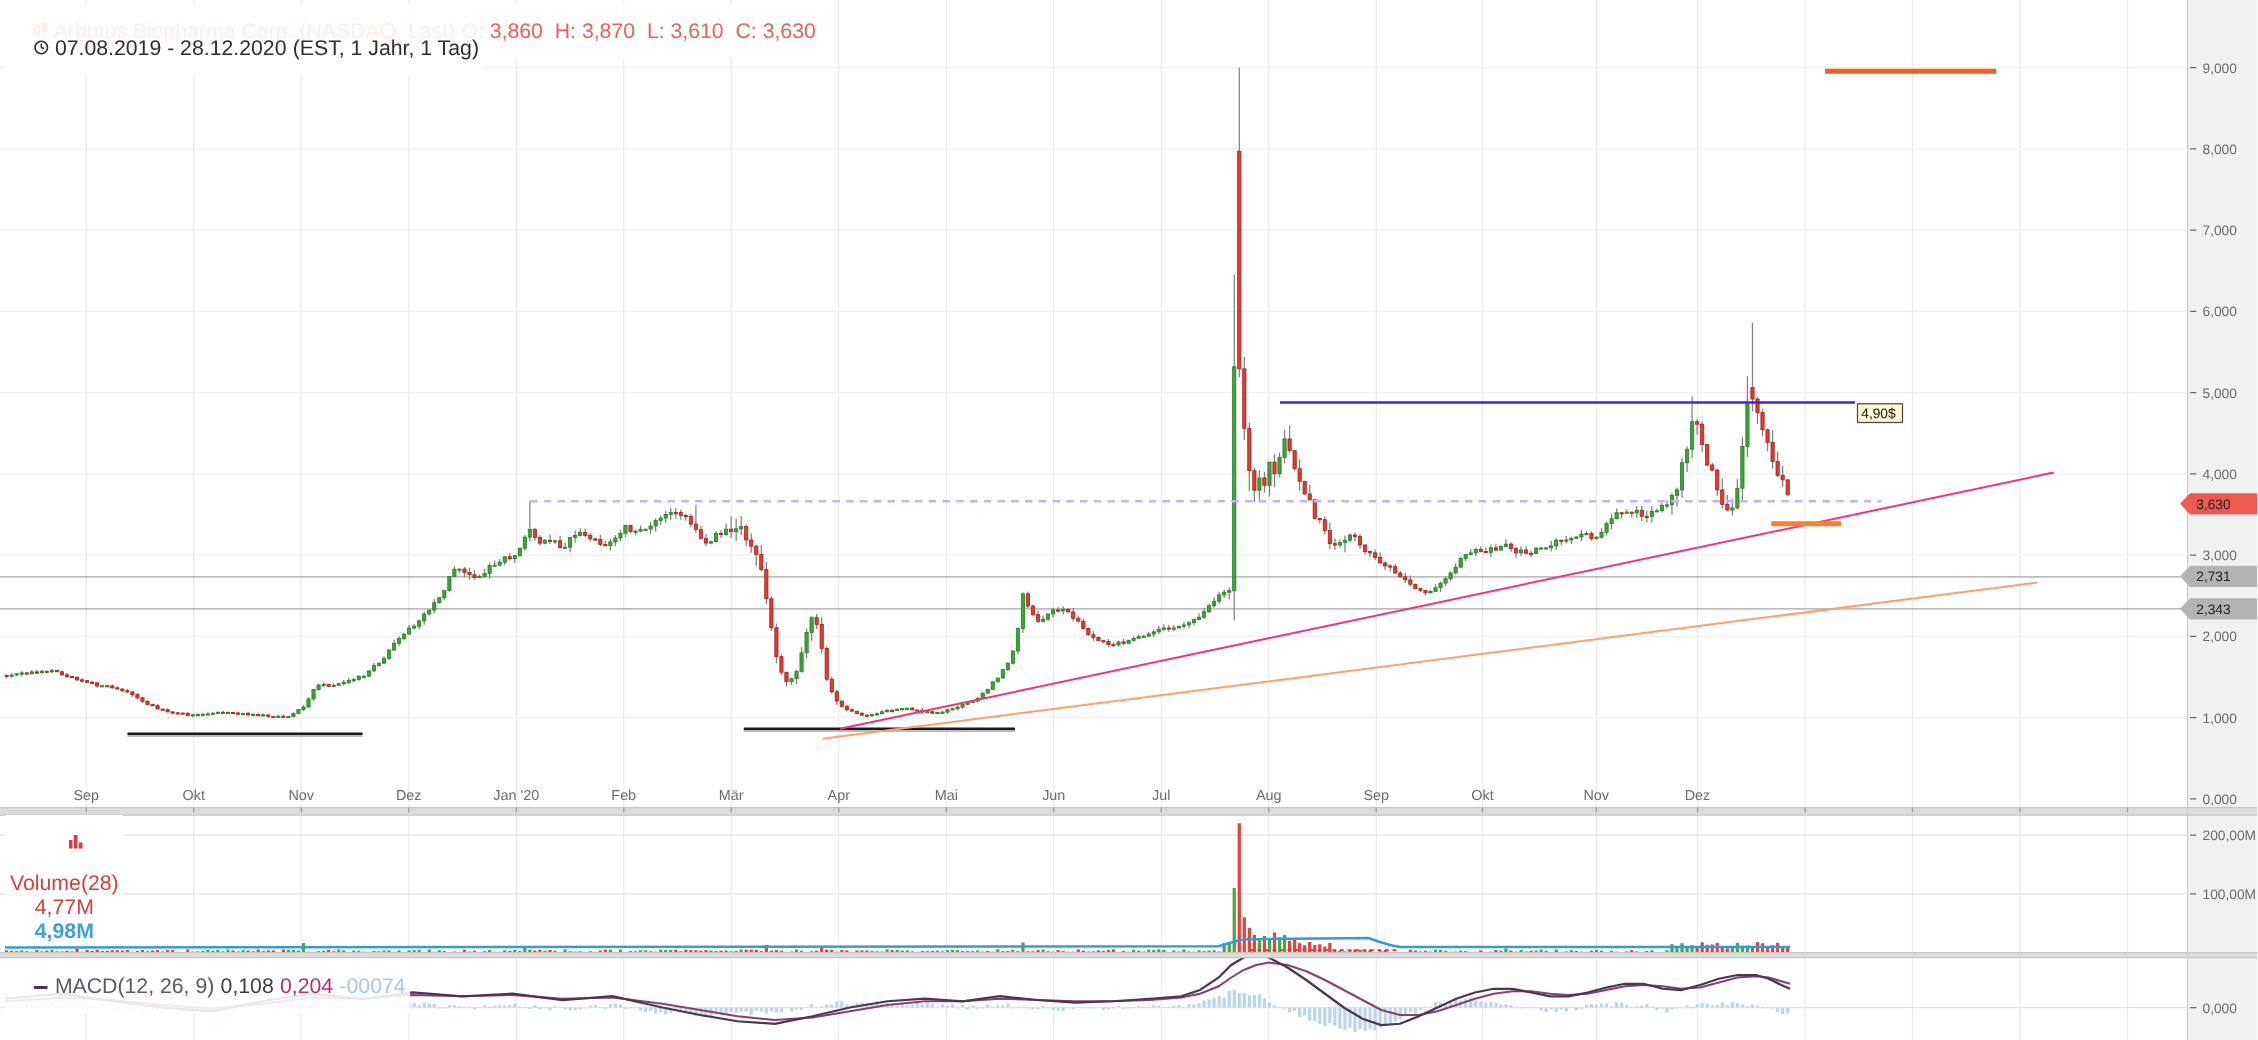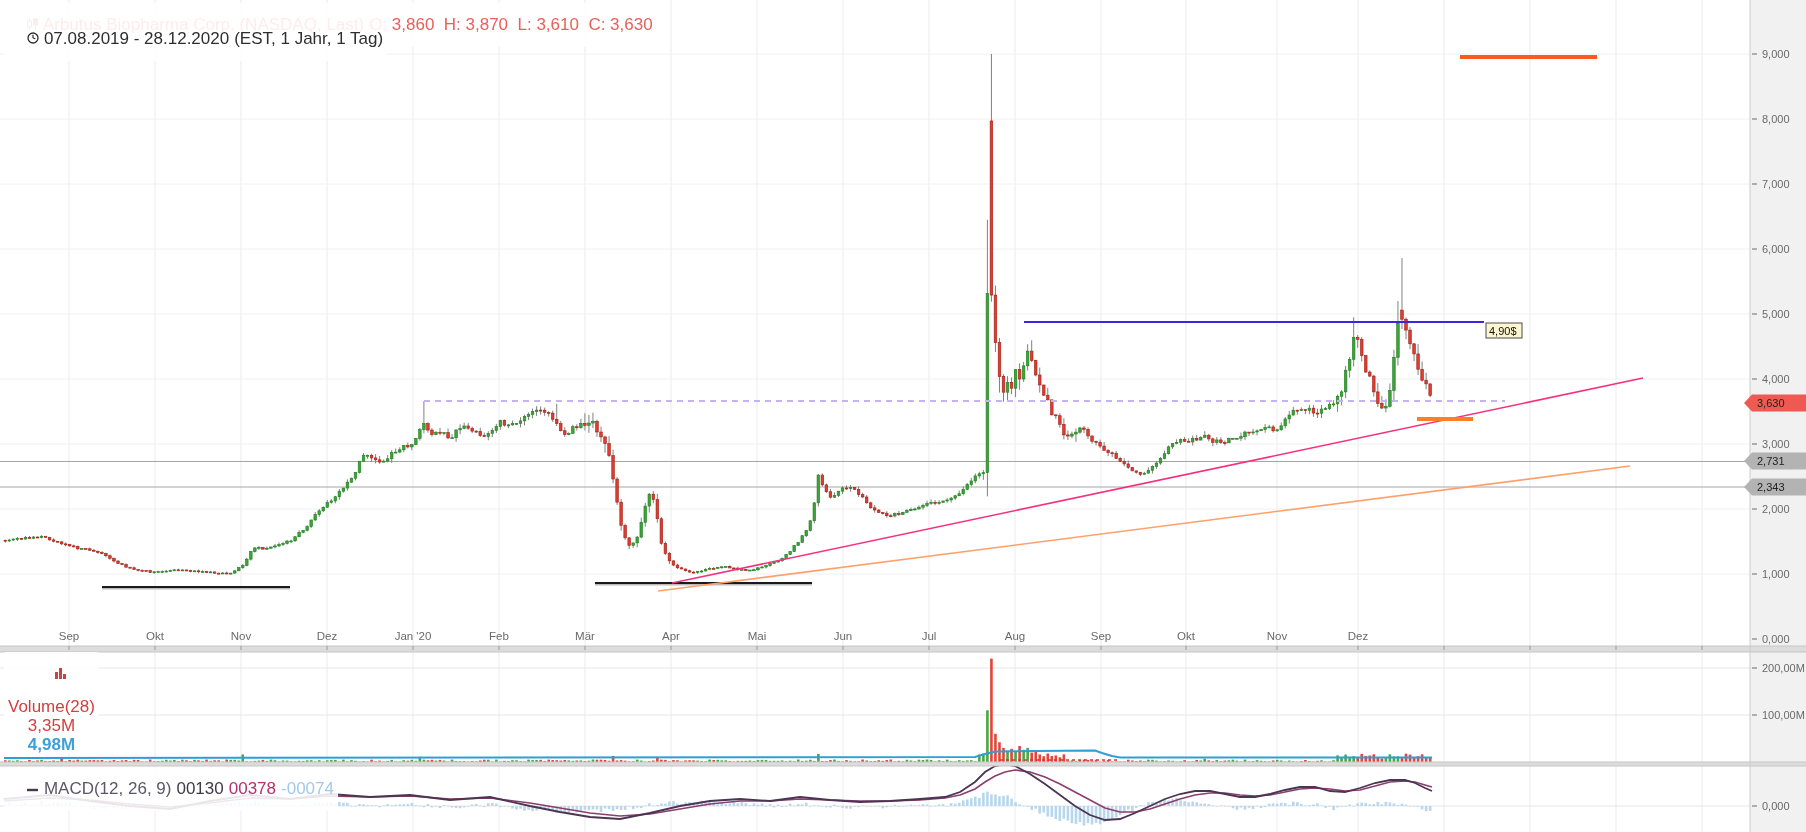--- a/index.html
+++ b/index.html
@@ -1633,29 +1633,29 @@
   <span class="icon">
     <svg width="12" height="11">
           <g fill="#d23f3f">
       <rect x="0" y="4" width="3" height="7"></rect>
             <rect x="4" y="0" width="3" height="11"></rect>
             <rect x="8" y="6" width="3" height="5"></rect>
     </g>
         </svg>
   </span>
   <span class="red">Volume(28)</span>
-  <span class="red">3,35M</span>
+  <span class="red">4,77M</span>
   <span class="blue">4,98M</span>
 </div>
 
 <div class="chip" id="macdchip">
   <span class="icon">
     <svg width="12" height="8">
           <line x1="0" y1="4" x2="11" y2="4" stroke="#4b3553" stroke-width="2.4"></line>
         </svg>
   </span>
   <span class="mlbl">MACD(12, 26, 9)</span>
-  <span class="mv1">00130</span>
-  <span class="mv2">00378</span>
+  <span class="mv1">0,108</span>
+  <span class="mv2">0,204</span>
   <span class="mv3">-00074</span>
 </div>
 
 </div>
 
 </body></html>

